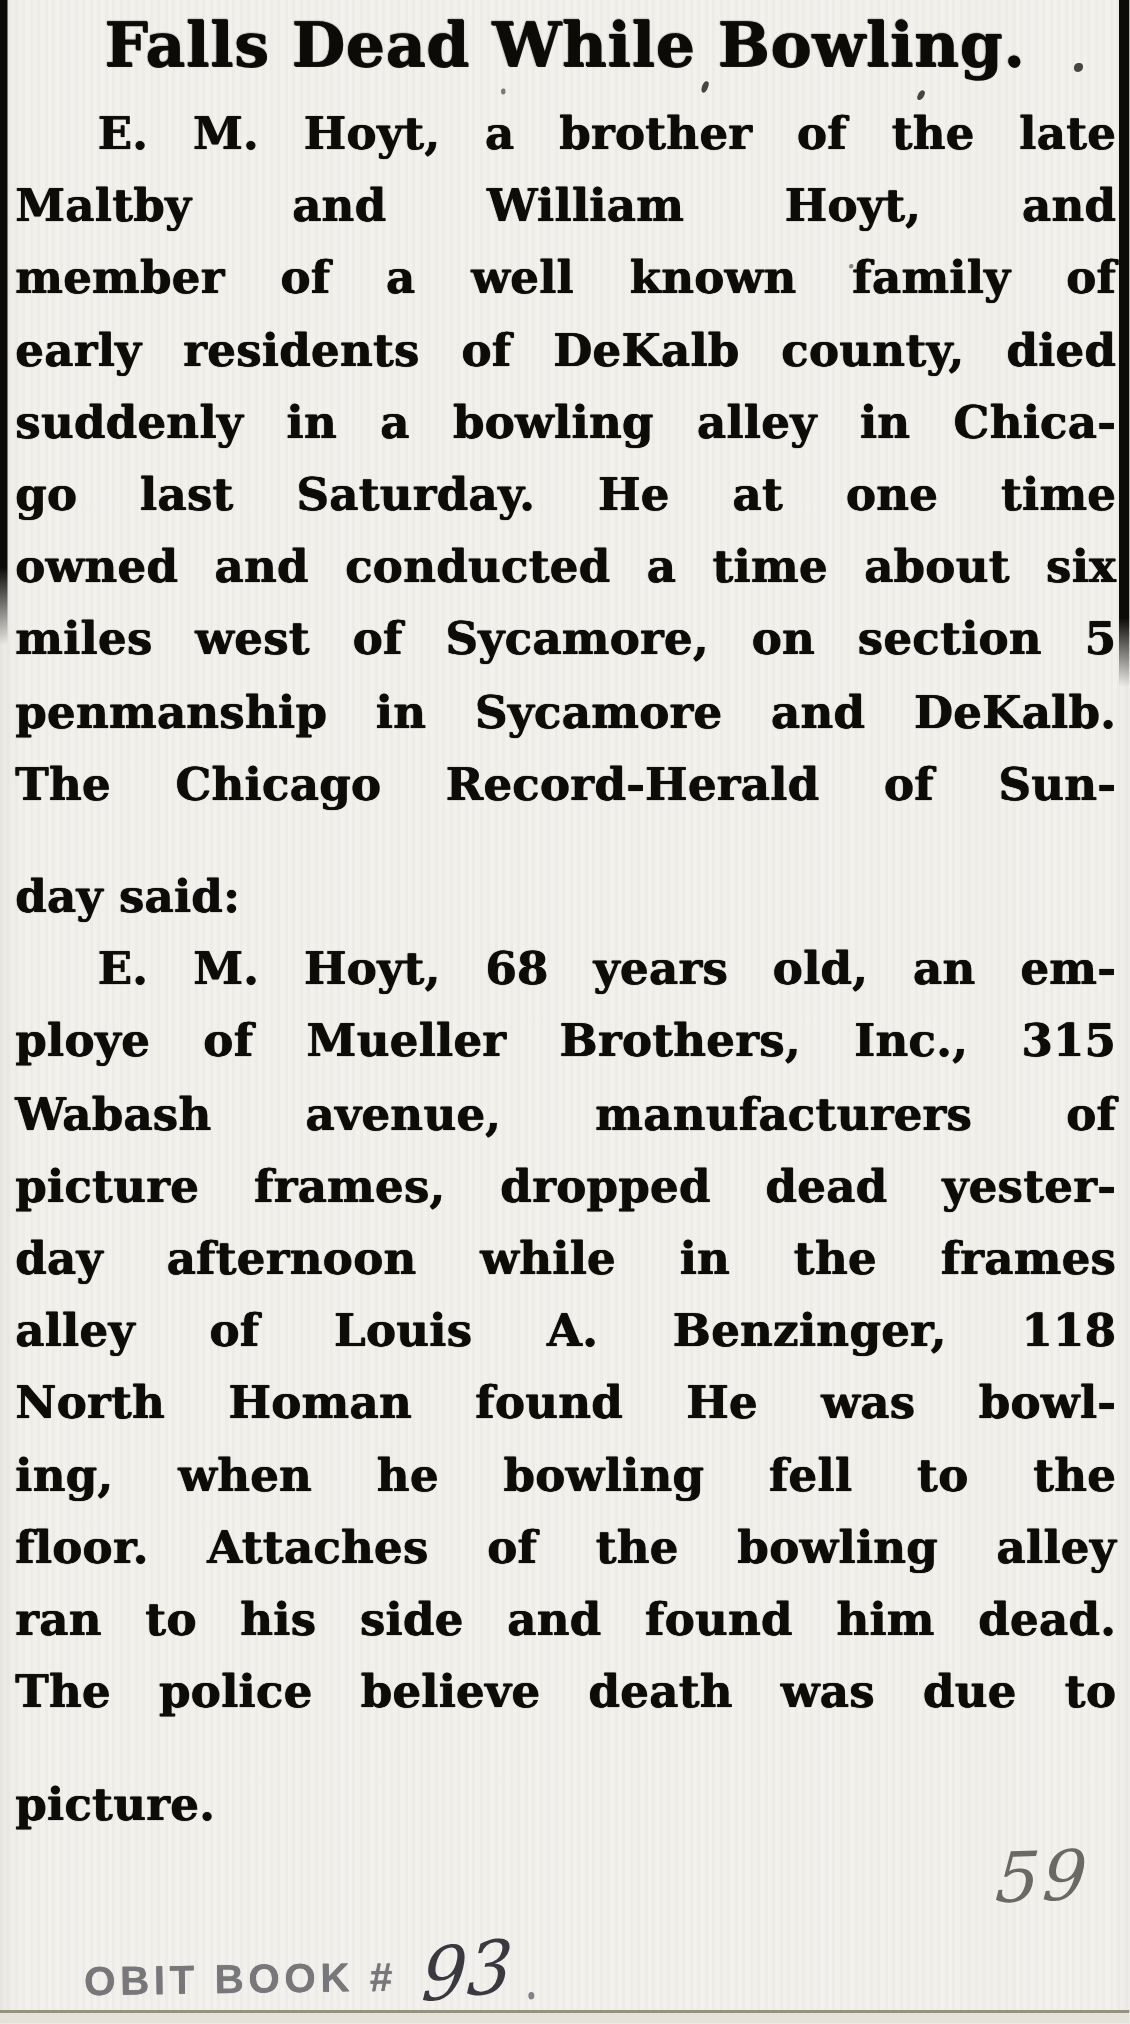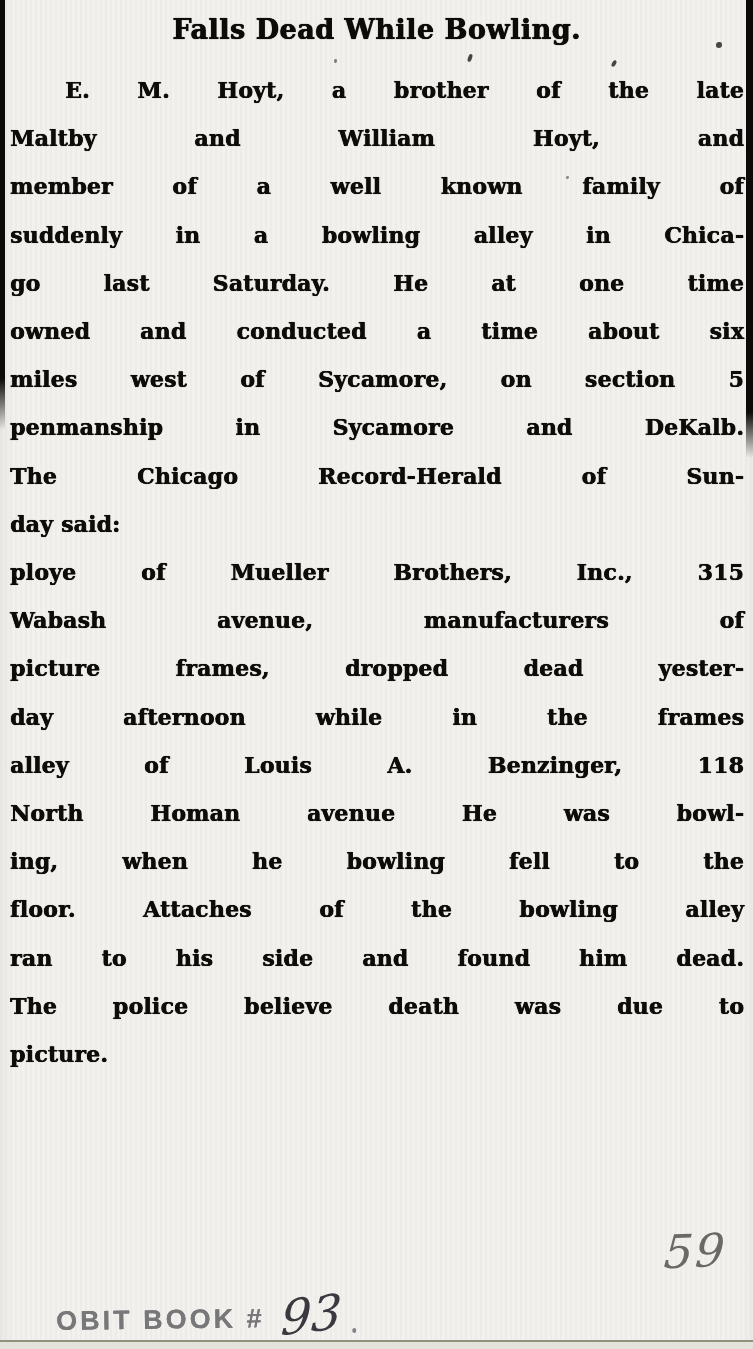--- a/index.html
+++ b/index.html
@@ -25,45 +25,45 @@
     background: linear-gradient(to bottom, #0c0b09 0 88%, rgba(12,11,9,0) 100%);
   }
   .scan-edge.right {
     right: 0; width: 7px; height: 458px;
     background: linear-gradient(to bottom, #0c0b09 0 90%, rgba(12,11,9,0) 100%);
   }
   .headline {
     margin: 0;
     padding-top: 7px;
     text-align: center;
-    font-size: 27px;
+    font-size: 41px;
     font-weight: bold;
     letter-spacing: 0.5px;
     color: #0d0b08;
     text-shadow: 0 0 1px #0d0b08, 0.6px 0.4px 0 #191714;
     line-height: 46px;
   }
   .article {
     position: absolute;
     left: 10px; right: 9px;
     top: 66px;
   }
   .line {
-    font-size: 22px;
+    font-size: 30px;
     font-weight: bold;
     line-height: 48.2px;
     color: #0e0c09;
     text-align: justify;
     text-align-last: justify;
     text-shadow: 0 0 0.7px #14120e, 0.5px 0.3px 0 #1b1914;
     white-space: nowrap;
     letter-spacing: 0.2px;
   }
   .line.indent { text-indent: 55px; }
-  .line.flush { text-align-last: left; }
+  .line.flush { text-align-last: left; margin-top: 27px; }
   
   .speck {
     position: absolute;
     background: #1d1b17;
     border-radius: 50% 40% 55% 45%;
     opacity: 0.8;
   }
   .speck.s1 { left: 468px; top: 54px; width: 4px; height: 8px; transform: rotate(18deg); }
   .speck.s2 { left: 612px; top: 60px; width: 4px; height: 7px; transform: rotate(25deg); }
   .speck.s3 { left: 716px; top: 42px; width: 6px; height: 6px; }
@@ -136,33 +136,35 @@
   <div class="speck s1"></div>
   <div class="speck s2"></div>
   <div class="speck s3"></div>
   <div class="speck s4"></div>
   <div class="speck s5"></div>
 
   <div class="article" id="article-body">
       <div class="line indent">E. M. Hoyt, a brother of the late</div>
       <div class="line">Maltby and William Hoyt, and</div>
       <div class="line">member of a well known family of</div>
+      <div class="line">early residents of DeKalb county, died</div>
       <div class="line">suddenly in a bowling alley in Chica-</div>
       <div class="line">go last Saturday. He at one time</div>
       <div class="line">owned and conducted a time about six</div>
       <div class="line">miles west of Sycamore, on section 5</div>
       <div class="line">penmanship in Sycamore and DeKalb.</div>
       <div class="line">The Chicago Record-Herald of Sun-</div>
       <div class="line flush">day said:</div>
+      <div class="line indent">E. M. Hoyt, 68 years old, an em-</div>
       <div class="line">ploye of Mueller Brothers, Inc., 315</div>
       <div class="line">Wabash avenue, manufacturers of</div>
       <div class="line">picture frames, dropped dead yester-</div>
       <div class="line">day afternoon while in the frames</div>
       <div class="line">alley of Louis A. Benzinger, 118</div>
-      <div class="line">North Homan avenue He was bowl-</div>
+      <div class="line">North Homan found He was bowl-</div>
       <div class="line">ing, when he bowling fell to the</div>
       <div class="line">floor. Attaches of the bowling alley</div>
       <div class="line">ran to his side and found him dead.</div>
       <div class="line">The police believe death was due to</div>
       <div class="line flush">picture.</div>
     </div>
 
   <div class="pencil-number">59</div>
 
   <div class="stamp-row">

